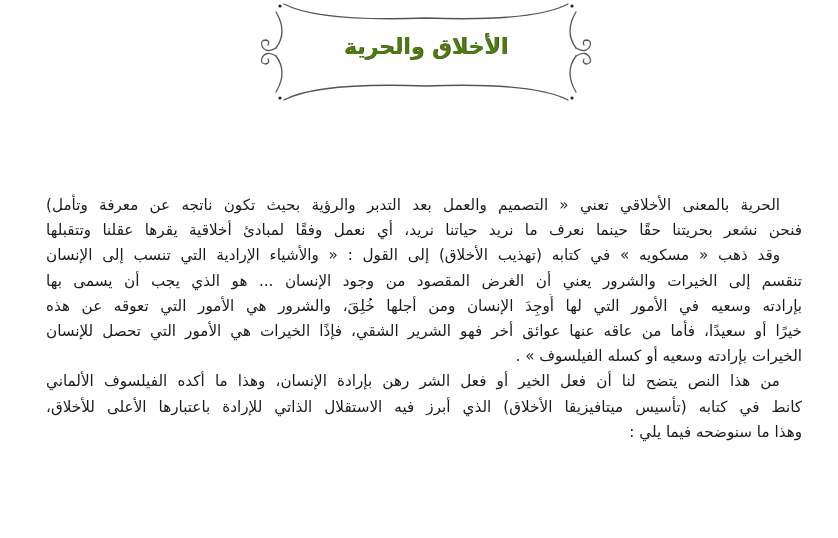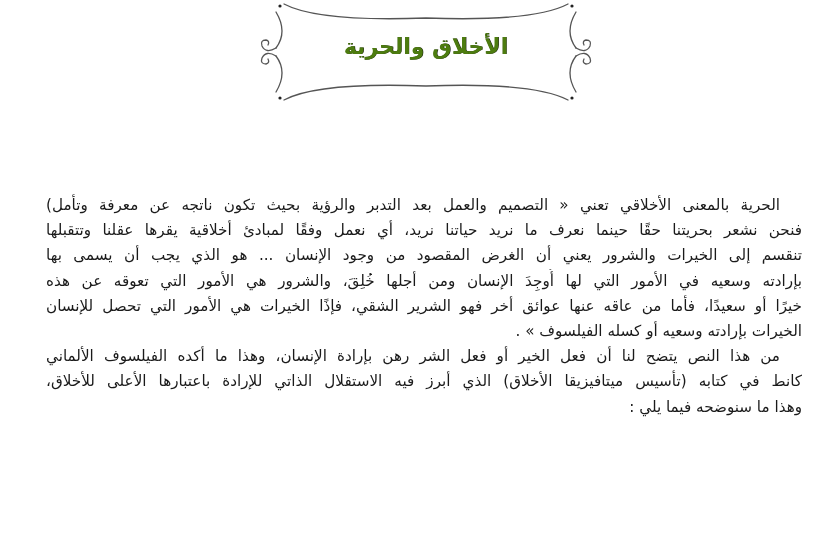--- a/index.html
+++ b/index.html
@@ -105,20 +105,21 @@
   </svg>
   <div class="title-text">الأخلاق والحرية</div>
 </div>
 
 <div class="page-body">
   <div class="paragraph">
     <span class="line indent">الحرية بالمعنى الأخلاقي تعني « التصميم والعمل بعد التدبر والرؤية بحيث تكون ناتجه عن معرفة وتأمل)</span>
     <span class="line">فنحن نشعر بحريتنا حقًا حينما نعرف ما نريد حياتنا نريد، أي نعمل وفقًا لمبادئ أخلاقية يقرها عقلنا وتتقبلها</span>
   </div>
   <div class="paragraph">
+    <span class="line indent">وقد ذهب « مسكويه » في كتابه (تهذيب الأخلاق) إلى القول : « والأشياء الإرادية التي تنسب إلى الإنسان</span>
     <span class="line">تنقسم إلى الخيرات والشرور يعني أن الغرض المقصود من وجود الإنسان ... هو الذي يجب أن يسمى بها</span>
     <span class="line">بإرادته وسعيه في الأمور التي لها أُوجِدَ الإنسان ومن أجلها خُلِقَ، والشرور هي الأمور التي تعوقه عن هذه</span>
     <span class="line">خيرًا أو سعيدًا، فأما من عاقه عنها عوائق أخر فهو الشرير الشقي، فإذًا الخيرات هي الأمور التي تحصل للإنسان</span>
     <span class="line last">الخيرات بإرادته وسعيه أو كسله الفيلسوف » .</span>
   </div>
   <div class="paragraph">
     <span class="line indent">من هذا النص يتضح لنا أن فعل الخير أو فعل الشر رهن بإرادة الإنسان، وهذا ما أكده الفيلسوف الألماني</span>
     <span class="line">كانط في كتابه (تأسيس ميتافيزيقا الأخلاق) الذي أبرز فيه الاستقلال الذاتي للإرادة باعتبارها الأعلى للأخلاق،</span>
     <span class="line last">وهذا ما سنوضحه فيما يلي :</span>
   </div>

